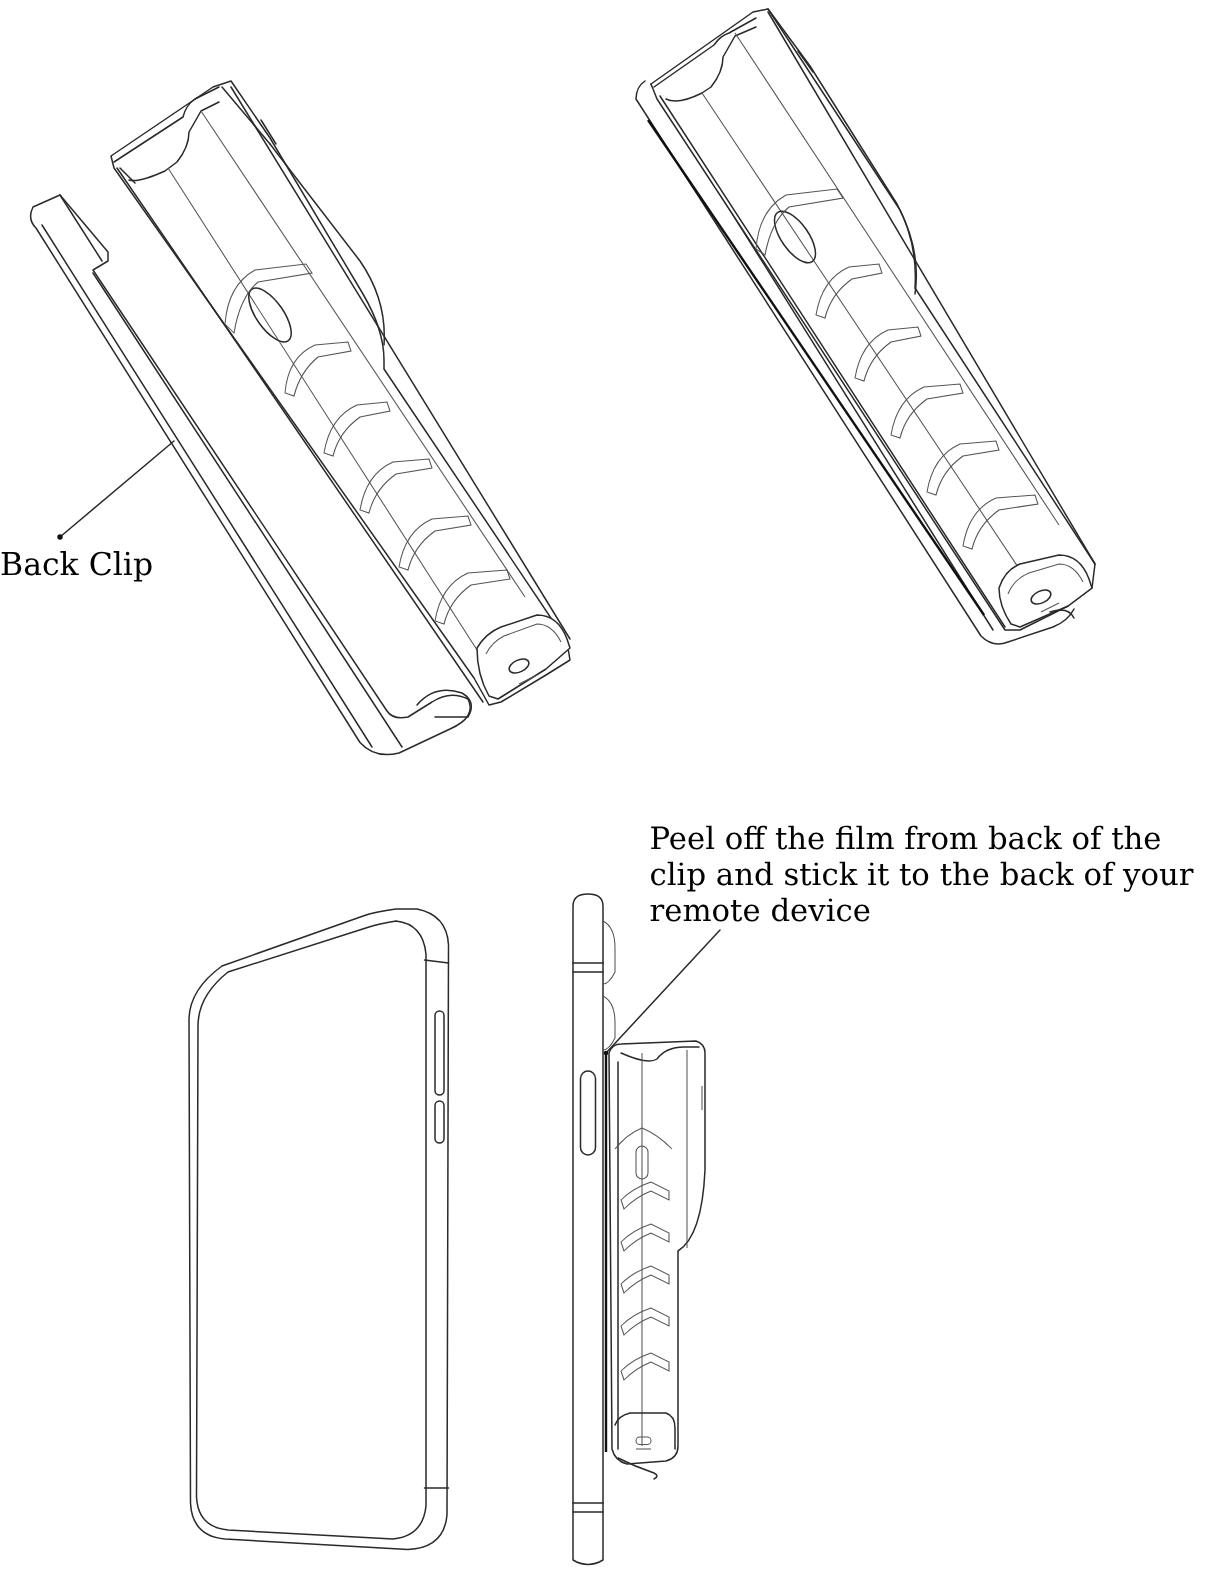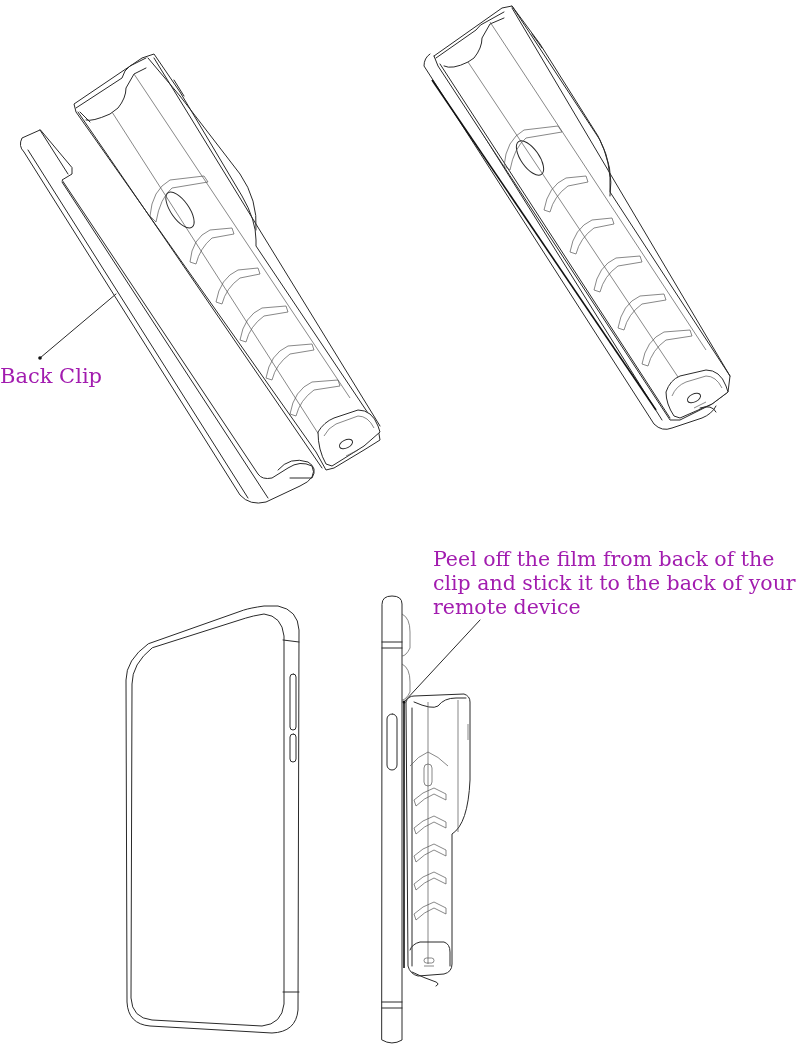--- a/index.html
+++ b/index.html
@@ -23,21 +23,21 @@
       height: 1049px;
     }
     svg.art .ln { fill: none; stroke: #2a2a2a; stroke-width: 1; stroke-linejoin: round; stroke-linecap: round; }
     svg.art .ln-thin { fill: none; stroke: #555; stroke-width: 0.7; }
     svg.art .ln-bold { fill: none; stroke: #111; stroke-width: 1.6; }
     svg.art .fill-w { fill: #ffffff; stroke: #2a2a2a; stroke-width: 1; stroke-linejoin: round; }
     .label {
       position: absolute;
       font-size: 20px;
       line-height: 24px;
-      color: #a21caf;
+      color: #000000;
       white-space: nowrap;
     }
     .label-back-clip {
       left: 0px;
       top: 364px;
       font-size: 21px;
     }
     .label-peel {
       left: 433px;
       top: 547px;

